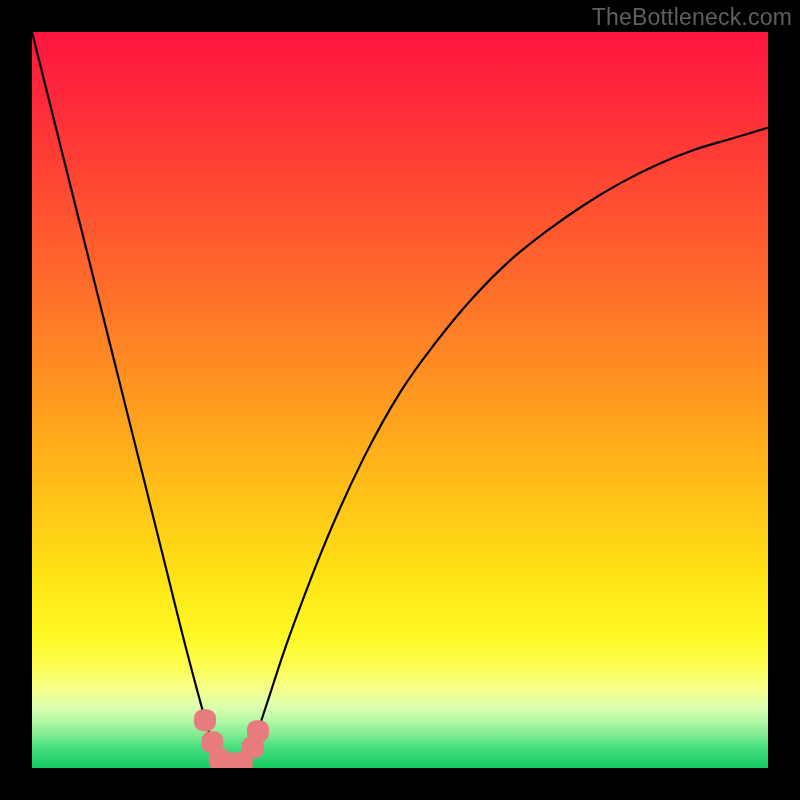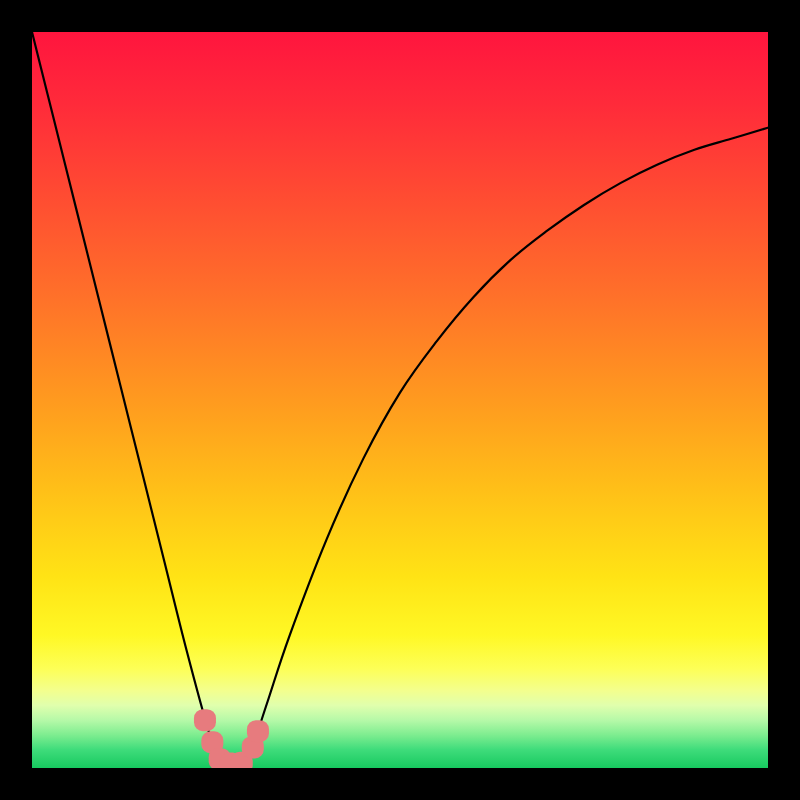--- a/index.html
+++ b/index.html
@@ -37,20 +37,21 @@
     letter-spacing: 0.2px;
   }
   svg {
     display: block;
   }
 </style>
 </head>
 <body>
 
 <div class="frame">
+  <div class="watermark">TheBottleneck.com</div>
 
   <div class="plot-area">
     <svg id="plot-svg" width="736" height="736" viewBox="0 0 736 736" preserveAspectRatio="none">
       <defs>
         <linearGradient id="bg-grad" x1="0" y1="0" x2="0" y2="1">
             <stop offset="0.00%" stop-color="#ff153e"></stop>
             <stop offset="10.00%" stop-color="#ff2b3a"></stop>
             <stop offset="22.00%" stop-color="#ff4b32"></stop>
             <stop offset="35.00%" stop-color="#ff6e2a"></stop>
             <stop offset="50.00%" stop-color="#ff9a1f"></stop>

